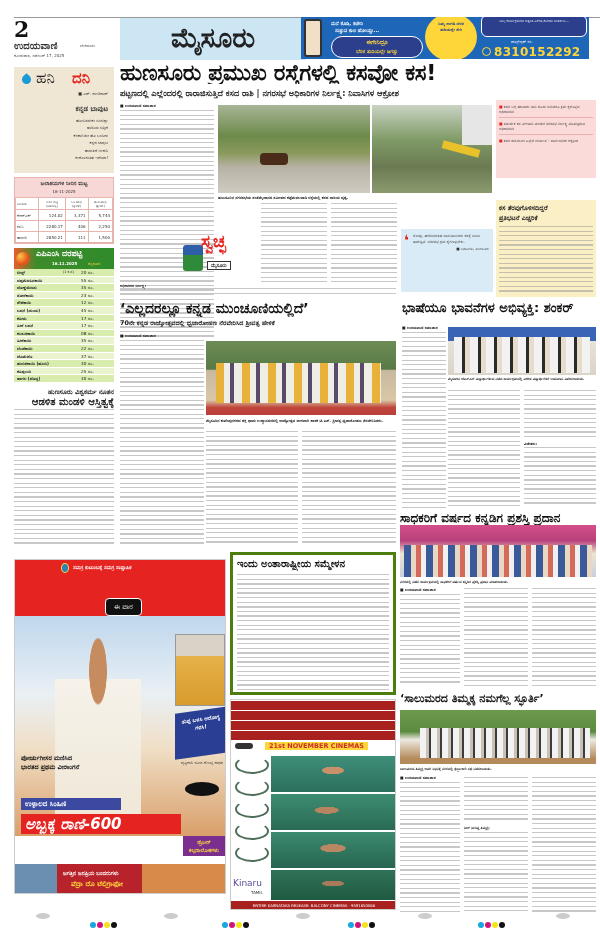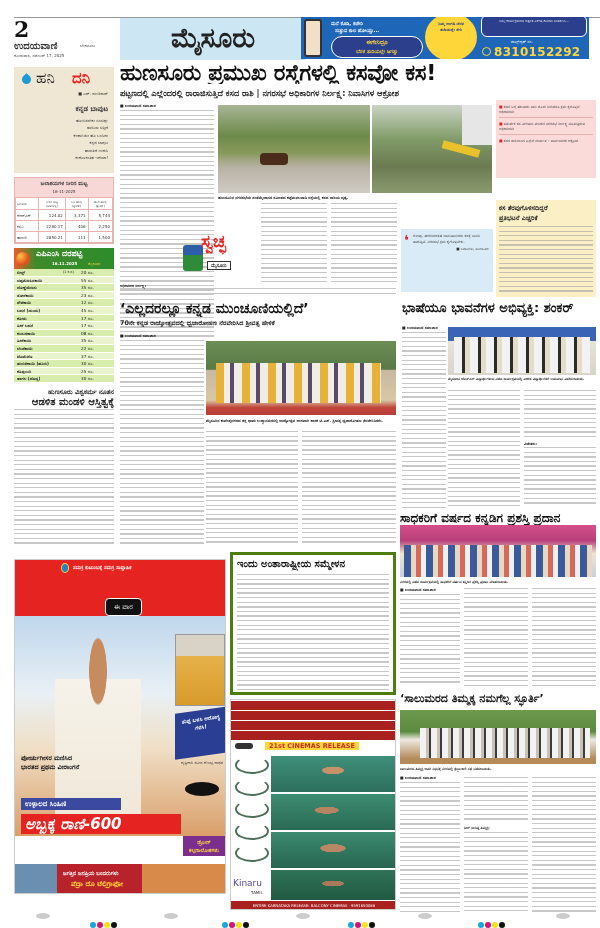--- a/index.html
+++ b/index.html
@@ -299,21 +299,21 @@
   <div class="abs" style="left:168px;top:276px;width:42px;font-size:5.4px;color:#ffd63a;font-weight:bold;background:#7a2f8f;text-align:center;padding:2px;line-height:8px">ಡ್ರೋನ್ ಕಲ್ಪನಾಲೋಕಗಳು</div>
   <div class="abs" style="left:0;top:304px;width:212px;height:31px;background:linear-gradient(90deg,#6a8fb0 0,#6a8fb0 20%,#b8232b 20%,#b8232b 60%,#d88a4a 60%)">
     <div class="abs" style="left:48px;top:6px;font-size:5.5px;color:#fff;font-weight:bold">ಜಗತ್ತಿನ ಜನಪ್ರಿಯ ಬಂದರುಗಳು</div>
     <div class="abs" style="left:56px;top:16px;font-size:7px;color:#ffd63a;font-weight:bold">ವೆದ್ರಾ ದೊ ಟೆಲಿಗ್ರಾಫೋ</div>
   </div>
 </div>
 
 <div class="abs" style="left:230px;top:699px;width:166px;height:211px;background:#fff;border:1px solid #ccc;overflow:hidden">
   <div class="abs" style="left:0;top:0;width:166px;height:40px;background:repeating-linear-gradient(0deg,#a8211f 0 9px,#fff 9px 10px)"></div>
   <div class="abs" style="left:4px;top:43px;width:18px;height:6px;background:#333;border-radius:3px"></div>
-  <div class="abs" style="left:34px;top:42px;font-size:6.5px;font-weight:bold;color:#c8302a;background:#ffd63a;padding:0 4px;white-space:nowrap">21st CINEMAS RELEASE</div>
+  <div class="abs" style="left:34px;top:42px;font-size:6.5px;font-weight:bold;color:#c8302a;background:#ffd63a;padding:0 4px;white-space:nowrap">21st NOVEMBER CINEMAS</div>
   <div class="abs" style="left:4px;top:56px;width:34px;height:110px">
     <div style="height:18px;margin-bottom:4px;border:2px solid #4f6f59;border-radius:50%;border-top-color:transparent"></div>
     <div style="height:18px;margin-bottom:4px;border:2px solid #4f6f59;border-radius:50%;border-top-color:transparent"></div>
     <div style="height:18px;margin-bottom:4px;border:2px solid #4f6f59;border-radius:50%;border-top-color:transparent"></div>
     <div style="height:18px;margin-bottom:4px;border:2px solid #4f6f59;border-radius:50%;border-top-color:transparent"></div>
     <div style="height:18px;border:2px solid #4f6f59;border-radius:50%;border-top-color:transparent"></div>
   </div>
   <div class="abs" style="left:2px;top:178px;font-size:9px;color:#5a4b9a">Kinaru</div>
   <div class="abs" style="left:20px;top:190px;font-size:4px;color:#333">TAMIL</div>
   <div class="abs photo" style="left:40px;top:56px;width:124px;height:36px;background:radial-gradient(ellipse at 50% 40%,#c7926a 0 12%,transparent 13%),linear-gradient(180deg,#3f8f7a,#2d6f5c)"></div>

